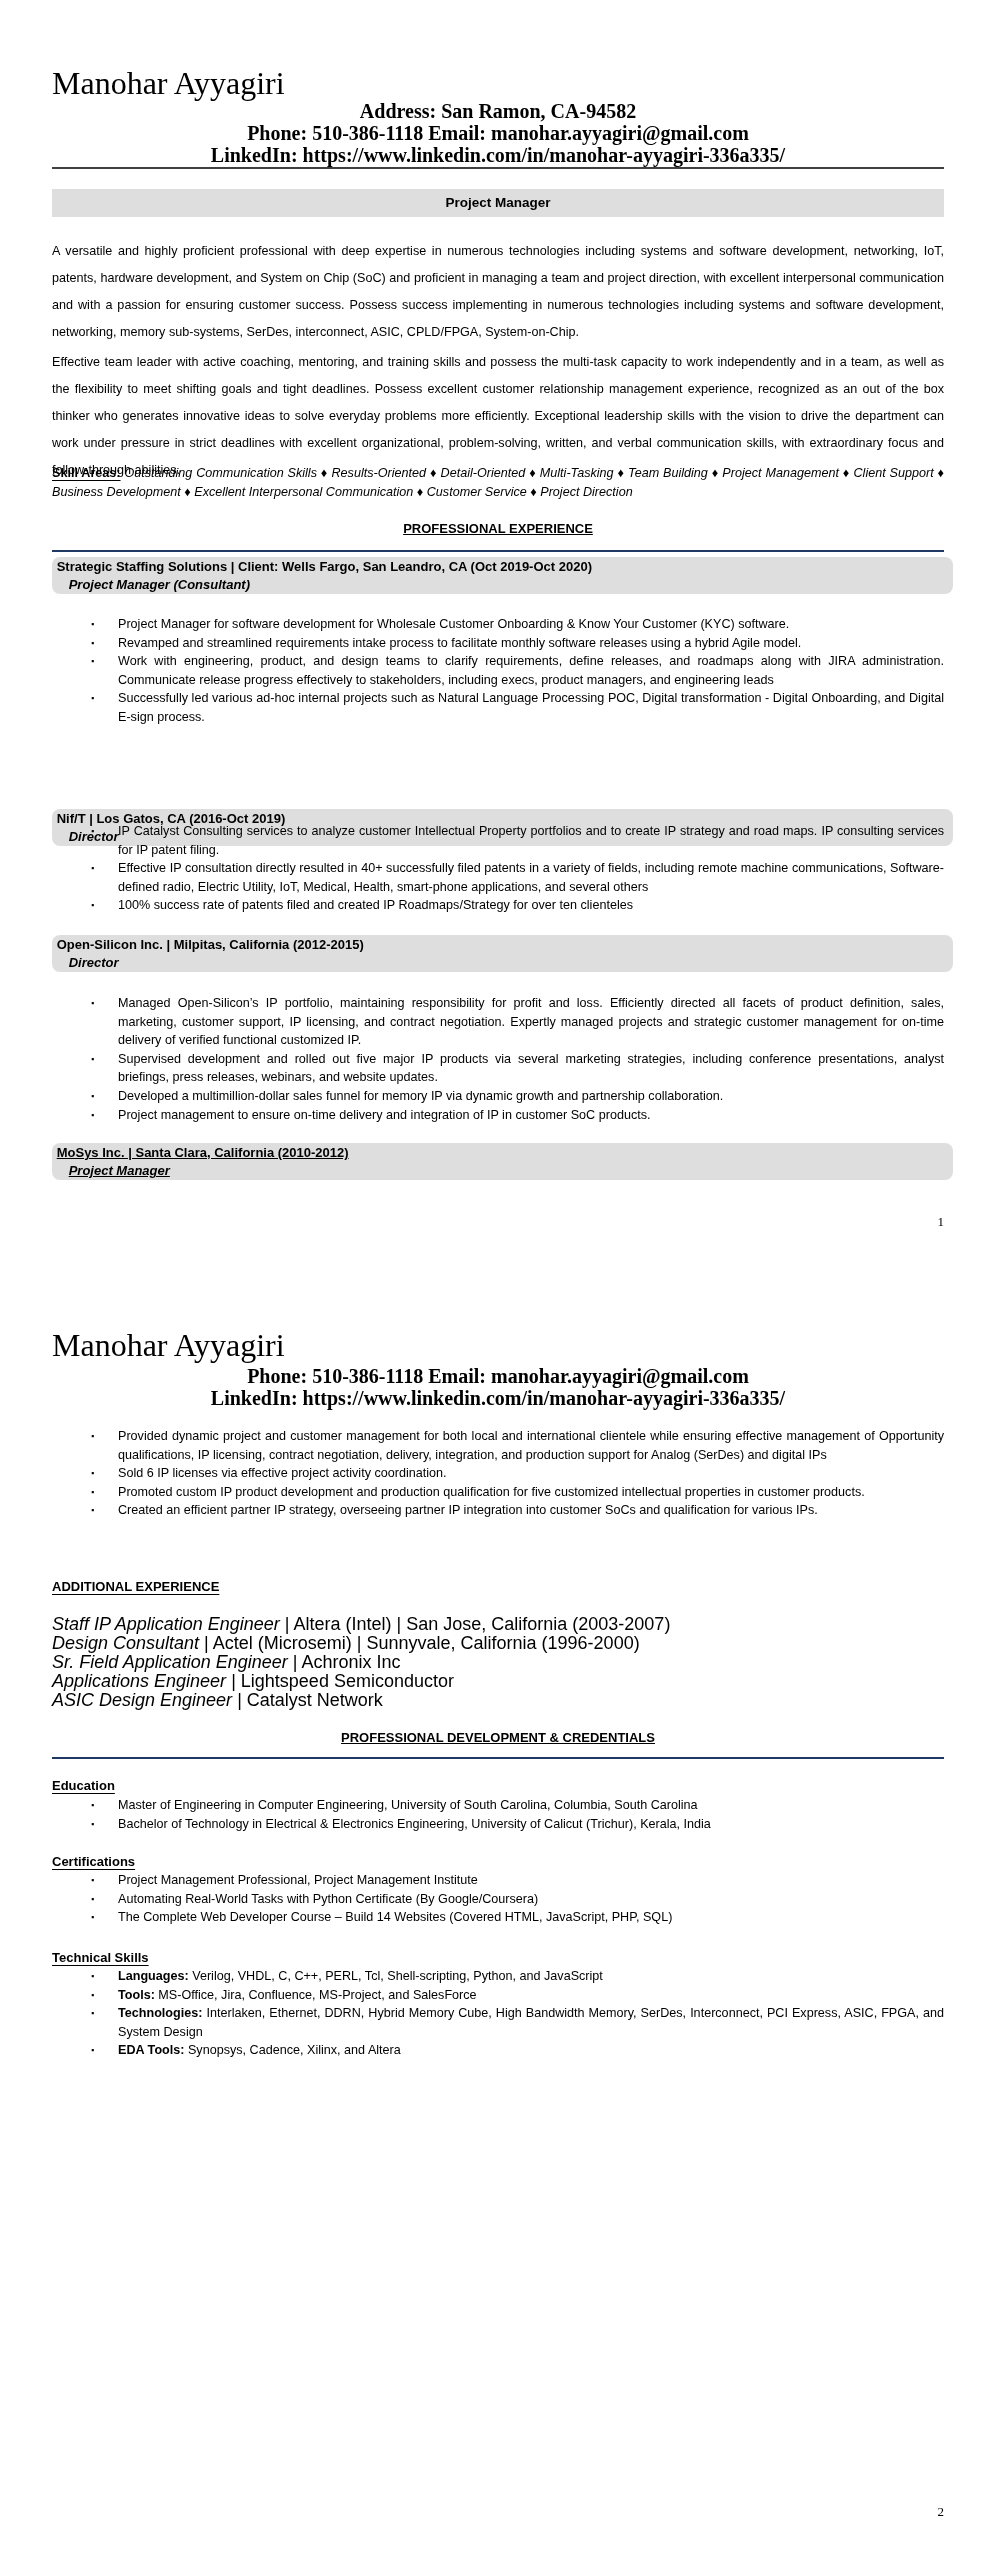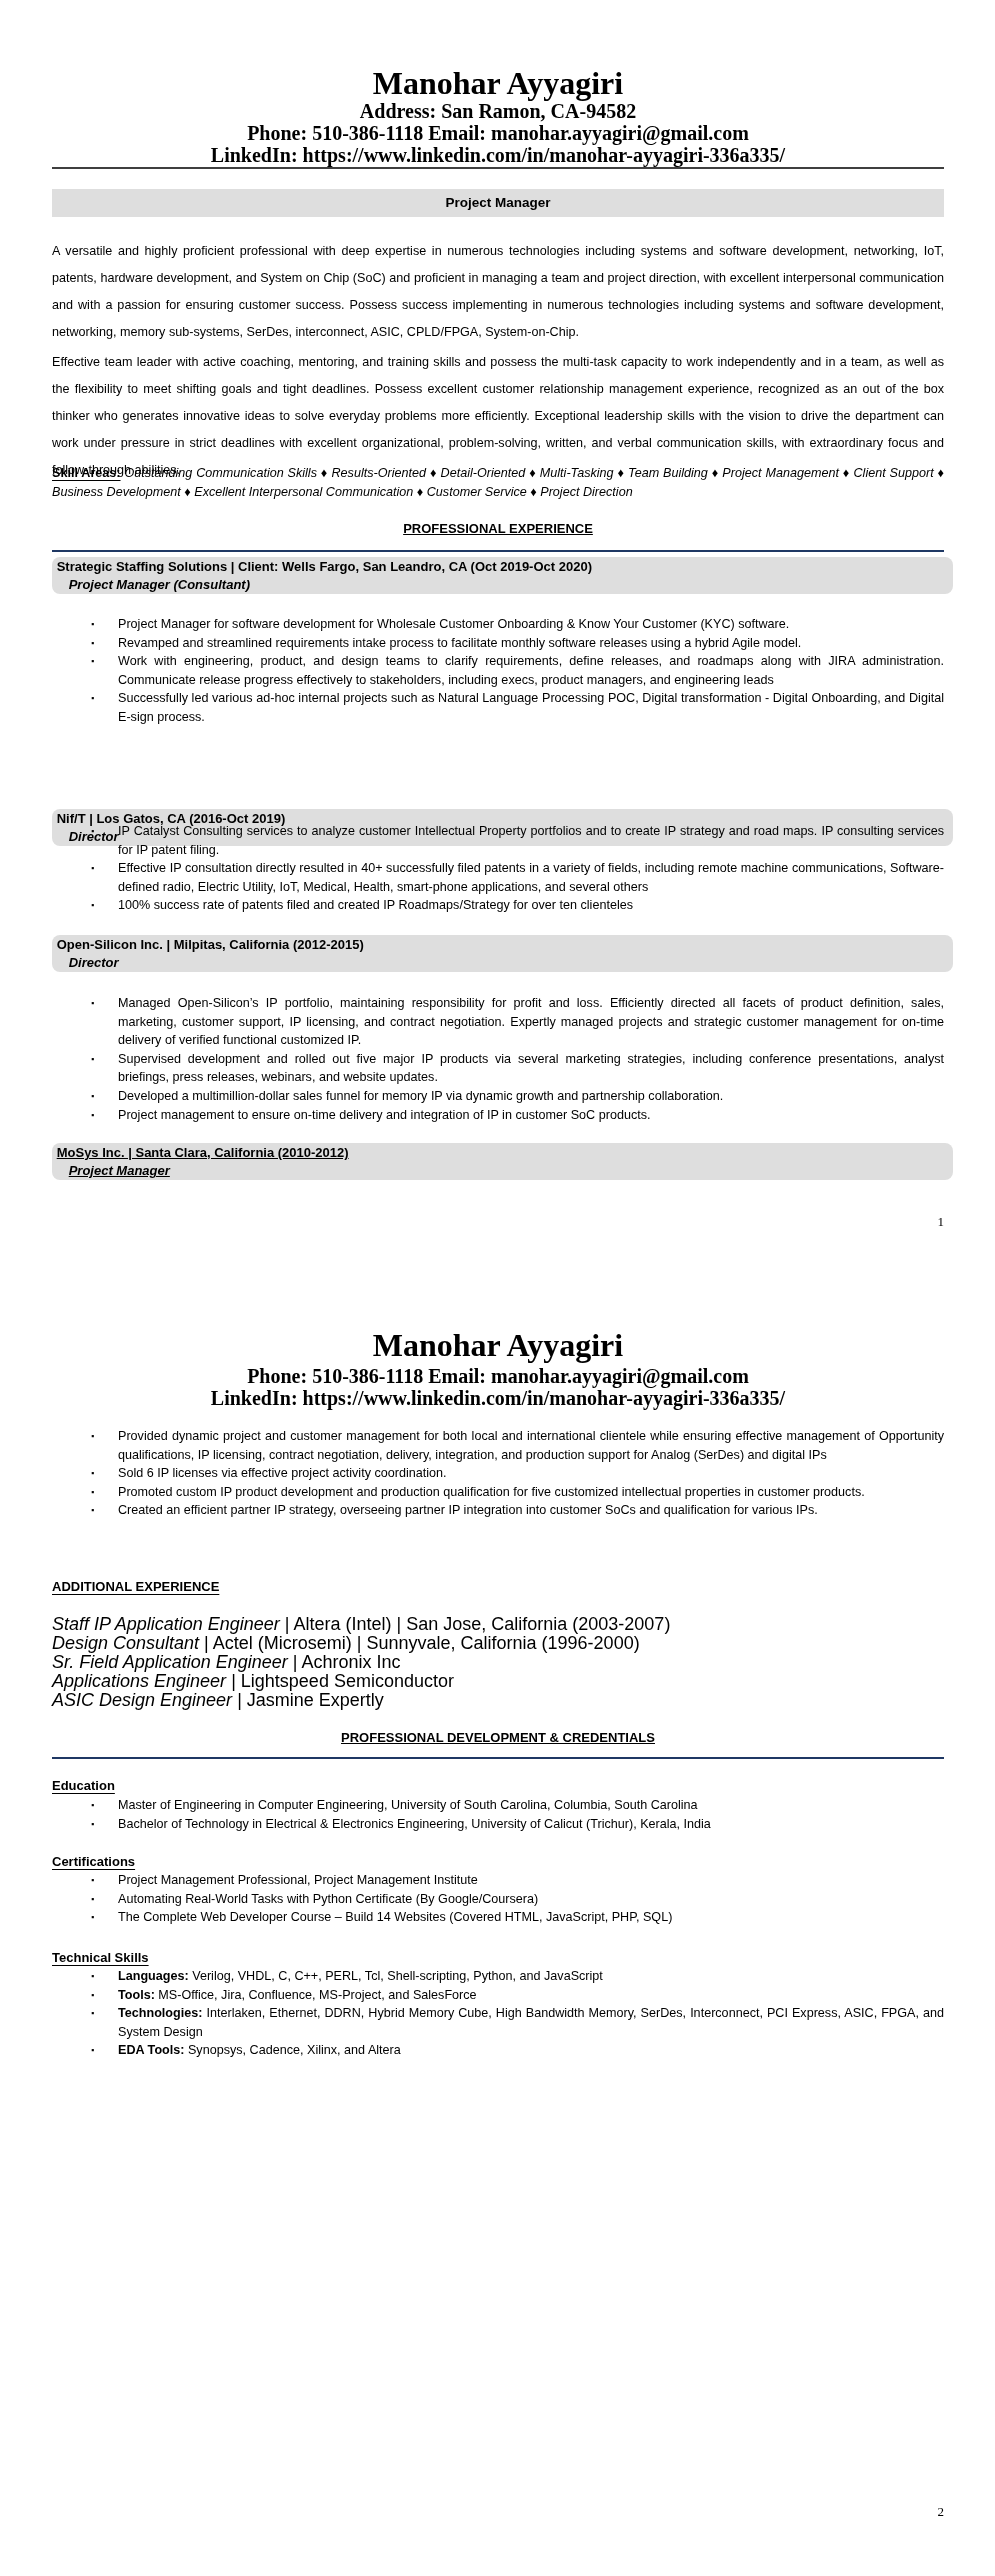--- a/index.html
+++ b/index.html
@@ -2,21 +2,21 @@
 <html style="font-size:9.4px"><head>
 <meta charset="utf-8">
 <style>
   html,body { margin:0; padding:0; background:#ffffff; }
   .doc {
     position:relative; width:995px; height:2576px; background:#ffffff;
     color:#000; font-family:"Liberation Sans","DejaVu Sans",sans-serif;
   }
   .blk { position:absolute; left:52px; width:892px; }
   .serif { font-family:"Liberation Serif","DejaVu Serif",serif; }
-  .doc-name { font-size:32px; font-weight:bold; line-height:34px; text-align:center; }
+  .doc-name { font-size:32px; font-weight:normal; line-height:34px; text-align:left; }
   .contact { font-size:20px; font-weight:bold; line-height:22px; text-align:center; }
   .hr-dark { height:1.8px; background:#3f3f3f; }
   .hr-navy { height:2.3px; background:#1f3864; }
   .title-banner {
     background:#dedede; height:27.5px; line-height:27.5px;
     font-size:13.5px; font-weight:bold; text-align:center;
   }
   .para { font-size:12.6px; line-height:27px; text-align:justify; }
   .skills { font-size:12.6px; line-height:19.3px; text-align:justify; }
   .skills .lbl-u { font-weight:bold; text-decoration:underline; text-underline-offset:2.9px; text-decoration-thickness:1.2px;margin-top:24px; }
@@ -125,21 +125,21 @@
       <li><span class="mk">▪</span><span>Created an efficient partner IP strategy, overseeing partner IP integration into customer SoCs and qualification for various IPs.</span></li>
     </ul>
 
     <div class="blk sub-head" style="top:1579px;">ADDITIONAL EXPERIENCE</div>
 
     <div class="blk roles" style="top:1615px;">
       <div><span class="role">Staff IP Application Engineer</span> <span>| Altera (Intel) | San Jose, California (2003-2007)</span></div>
       <div><span class="role">Design Consultant</span> <span>| Actel (Microsemi) | Sunnyvale, California (1996-2000)</span></div>
       <div><span class="role">Sr. Field Application Engineer</span> <span>| Achronix Inc</span></div>
       <div><span class="role">Applications Engineer</span> <span>| Lightspeed Semiconductor</span></div>
-      <div><span class="role">ASIC Design Engineer</span> <span>| Jasmine Expertly</span></div>
+      <div><span class="role">ASIC Design Engineer</span> <span>| Catalyst Network</span></div>
     </div>
 
     <div class="blk sec-head" style="top:1730px;">PROFESSIONAL DEVELOPMENT &amp; CREDENTIALS</div>
 
     <div class="blk hr-navy" style="top:1757px;"></div>
 
     <div class="blk sub-head" style="top:1778px;">Education</div>
     <ul class="blk bullets" style="top:1796px;">
       <li><span class="mk">▪</span><span>Master of Engineering in Computer Engineering, University of South Carolina, Columbia, South Carolina</span></li>
       <li><span class="mk">▪</span><span>Bachelor of Technology in Electrical &amp; Electronics Engineering, University of Calicut (Trichur), Kerala, India</span></li>

